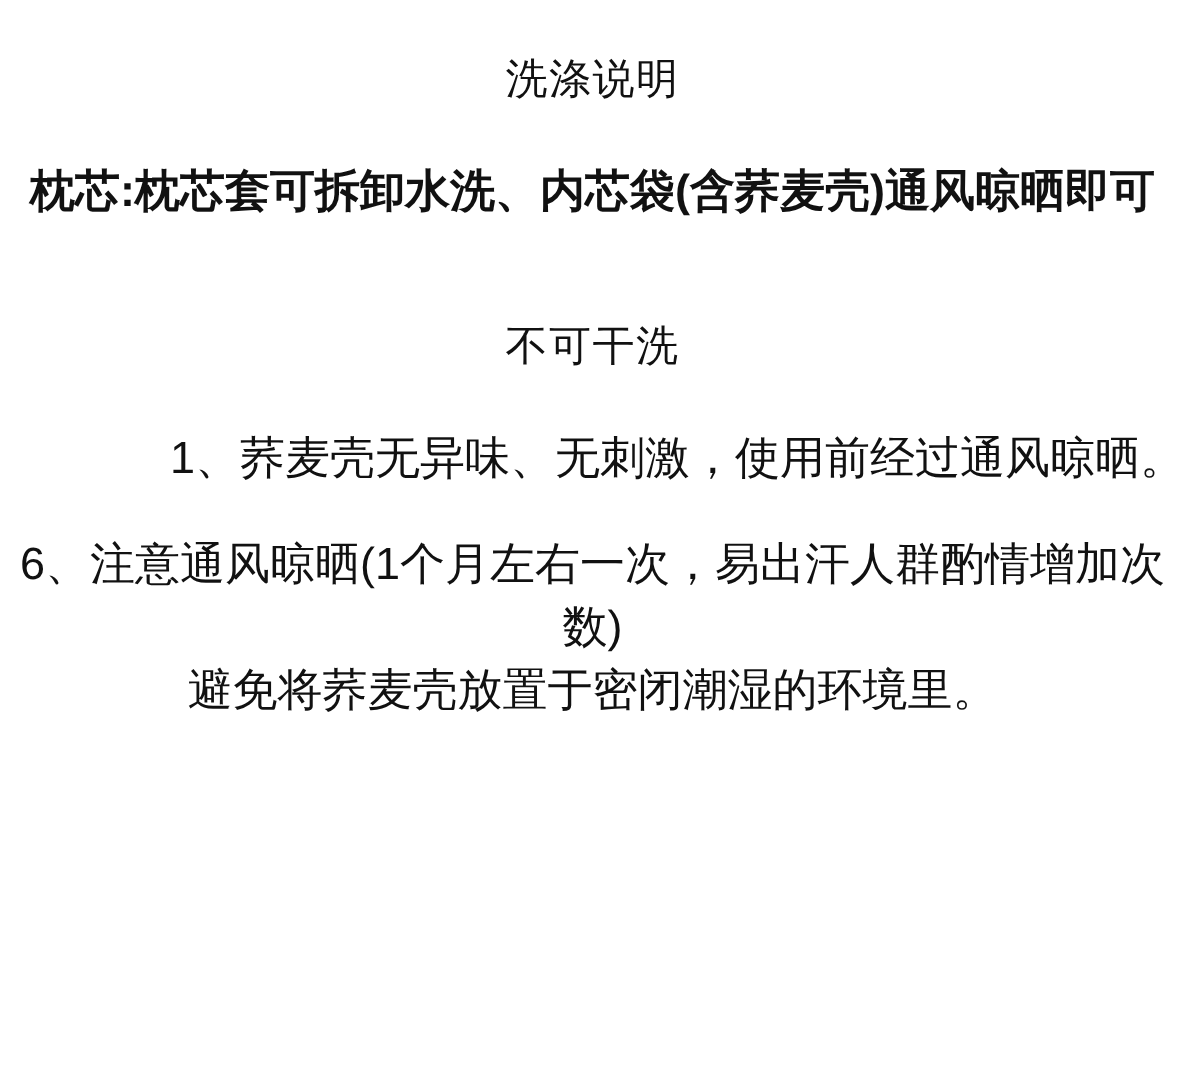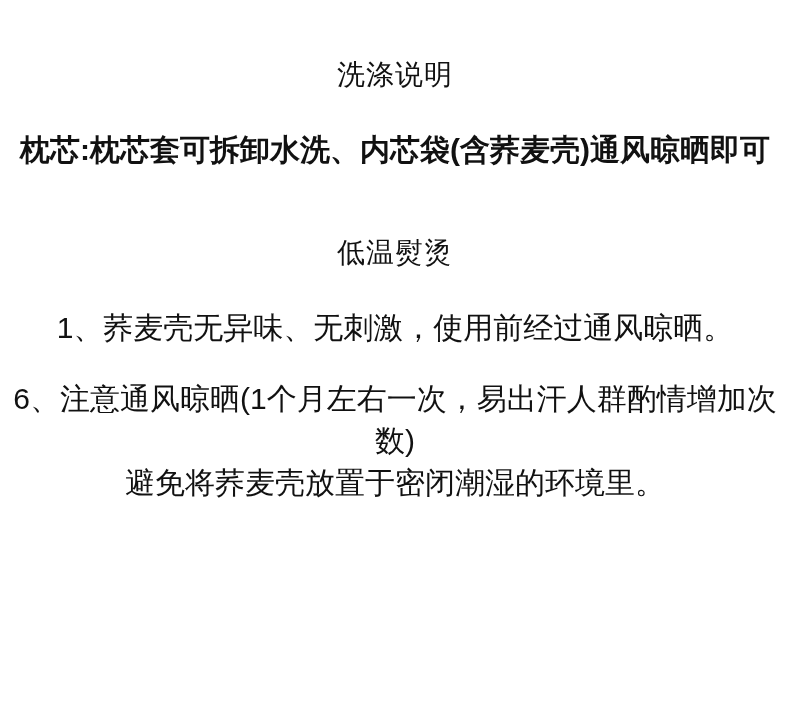--- a/index.html
+++ b/index.html
@@ -18,53 +18,53 @@
     text-align: center;
     overflow: hidden;
   }
   .sec-title {
     margin: 0;
     font-size: 28px;
     font-weight: 500;
     line-height: 34px;
     letter-spacing: 1px;
   }
-  .sec-title.washing { padding-top: 58px; }
+  .sec-title.washing { padding-top: 36px; }
   .sec-title.notes   { margin-top: 68px; }
   .body-line {
     margin: 0;
     font-size: 30px;
     font-weight: 700;
     line-height: 36px;
     white-space: pre-line;
   }
   .body-line.first  { margin-top: 40px; }
   .body-line.second { margin-top: 36px; }
   .note-item {
     margin: 0;
     font-size: 30px;
     font-weight: 400;
     line-height: 36px;
     white-space: pre-line;
   }
-  .note-item.n1 { margin-top: 40px; }
+  .note-item.n1 { margin-top: 40px; text-align: right; }
   .note-item.n2 { margin-top: 34px; }
   .note-item.n3 { margin-top: 32px; line-height: 42px; }
 </style>
 </head>
 <body>
 
 <div class="page">
 
   <h1 class="sec-title washing">洗涤说明</h1>
 
   <p class="body-line first">枕芯:枕芯套可拆卸水洗、内芯袋(含荞麦壳)通风晾晒即可</p>
 
 
-  <h2 class="sec-title notes">低温熨烫</h2>
+  <h2 class="sec-title notes">不可干洗</h2>
 
   <p class="note-item n1">1、荞麦壳无异味、无刺激，使用前经过通风晾晒。</p>
 
 
   <p class="note-item n3">6、注意通风晾晒(1个月左右一次，易出汗人群酌情增加次数)
 避免将荞麦壳放置于密闭潮湿的环境里。</p>
 
 </div>
 
 </body></html>

